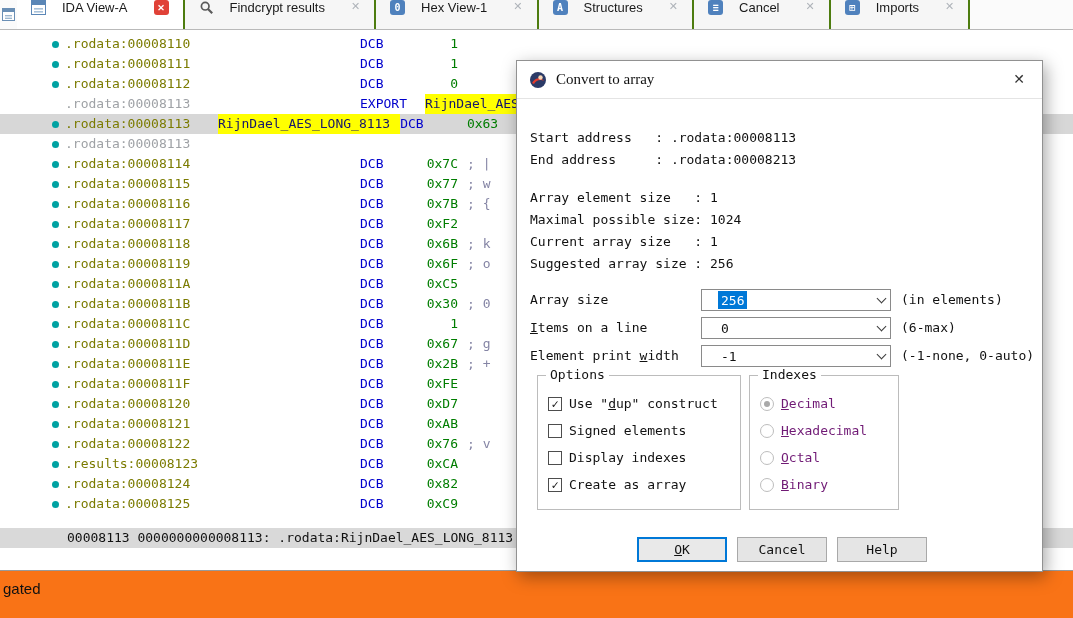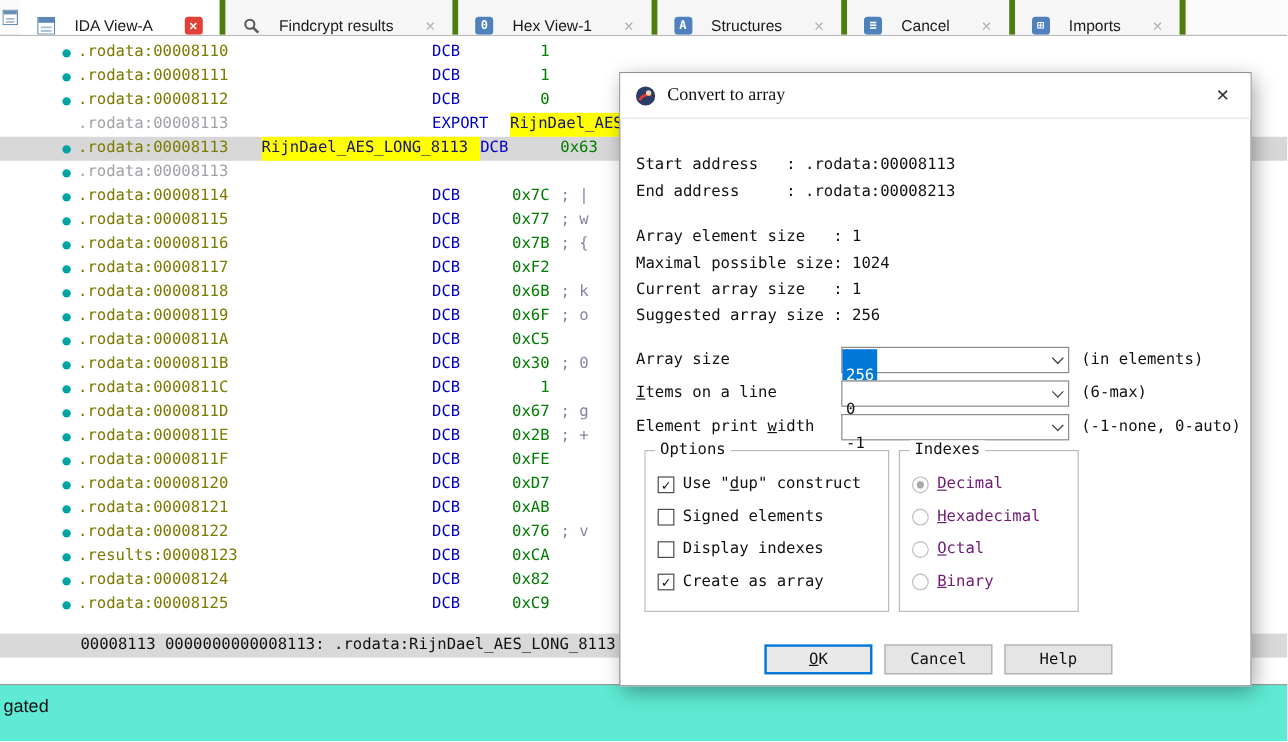--- a/index.html
+++ b/index.html
@@ -5,21 +5,21 @@
   *{margin:0;padding:0;box-sizing:border-box}
   html,body{background:#fff}
   .screen{position:relative;width:1073px;height:618px;background:#fff;overflow:hidden;
           font-family:"Liberation Sans",sans-serif;color:#111}
 
   
   .tabbar{position:absolute;top:0;left:0;right:0;height:30px;background:#fbfbfb;
           border-bottom:1px solid #b9b9b9;display:flex;align-items:center}
   .win-icon{width:17px;height:30px;display:flex;align-items:center;justify-content:center;flex:0 0 17px}
   .tabs{display:flex;height:100%;flex:1;overflow:hidden}
-  .tab{display:flex;align-items:flex-end;padding:0 14px;border-right:5px solid #4d7c0f;
+  .tab{display:flex;align-items:flex-start;padding:0 14px;border-right:2px solid #4d7c0f;
        font-size:13px;color:#1a1a1a;background:#f6f6f6;cursor:default;white-space:nowrap}
   .tab.active{background:#fff}
   .tab .icon{margin-right:16px;display:flex;align-items:center}
   .icon-blue{width:15px;height:15px;background:#4f81bd;color:#fff;border-radius:3px;
              font-size:10px;font-weight:bold;display:flex;align-items:center;justify-content:center;
              font-family:"DejaVu Sans Mono",monospace}
   .close-gray{color:#aeb3b9;font-size:11px;margin-left:26px}
   .close-red{width:15px;height:15px;background:#e04137;border-radius:3px;color:#fff;font-size:9px;
              font-weight:bold;display:flex;align-items:center;justify-content:center;margin-left:26px}
 
@@ -36,40 +36,40 @@
   .name{flex:0 0 auto;min-width:142px}
   .yname{background:#ffff00;color:#16166b;padding-right:10px}
   .mnem{flex:0 0 65px;color:#0000cc}
   .op{flex:0 0 auto;min-width:33px;text-align:right;color:#007d00}
   .op.opname{text-align:left;background:#ffff00;color:#16166b;min-width:0}
   .cmt{color:#8585a5;padding-left:9px}
   .disasm-status{position:absolute;top:498px;left:0;right:0;height:20px;line-height:20px;
                  background:#d9d9d9;color:#111;padding-left:67px;white-space:pre}
 
   
-  .bottombar{position:absolute;top:570px;left:0;right:0;height:48px;background:#5eead4;
+  .bottombar{position:absolute;top:570px;left:0;right:0;height:48px;background:#f97316;
              border-top:1px solid #999;font-size:15px;color:#111;padding:9px 0 0 3px}
 
   
   .dialog{position:absolute;left:516px;top:60px;width:527px;height:512px;background:#fff;
           border:1px solid #919191;box-shadow:3px 5px 16px rgba(0,0,0,.35);z-index:40;
           font-family:"DejaVu Sans Mono",monospace;font-size:13px;color:#111}
   .dlg-title{position:absolute;top:0;left:0;right:0;height:38px;display:flex;align-items:center;
              padding:0 12px;border-bottom:1px solid #e4e4e4;
              font-family:Liberation Serif, serif;font-size:15px;background:#fff}
   .dlg-icon{margin-right:9px;display:flex}
   .dlg-close{margin-left:auto;font-size:14px;color:#333;width:22px;text-align:center}
   .info1{position:absolute;left:13px;top:66px;white-space:pre}
   .info2{position:absolute;left:13px;top:126px;white-space:pre}
   .info-line{height:22px;line-height:22px}
   .fields{position:absolute;left:0;top:228px;right:0}
   .frow{position:relative;height:28px}
   .f-label{position:absolute;left:13px;top:3px}
   .combo{position:absolute;left:184px;top:0;width:190px;height:22px;border:1px solid #8a8a8a;background:#fff}
-  .combo-val{position:absolute;left:0;top:1px;bottom:1px;padding:14px 3px;line-height:17px}
+  .combo-val{position:absolute;left:16px;top:1px;bottom:1px;padding:1px 3px;line-height:17px}
   .combo-val.sel{background:#0078d7;color:#fff}
   .combo-arrow{position:absolute;right:0;top:0;width:17px;height:100%}
   .combo-arrow::after{content:'';display:block;width:6px;height:6px;border-right:1.5px solid #3c3c3c;
                       border-bottom:1.5px solid #3c3c3c;transform:rotate(45deg);margin:5px auto 0}
   .f-hint{position:absolute;left:384px;top:3px}
   .group{position:absolute;top:314px;height:135px;border:1px solid #bcbcbc}
   .group.options{left:20px;width:204px}
   .group.indexes{left:232px;width:150px}
   .group-title{position:absolute;top:-9px;left:8px;background:#fff;padding:0 4px}
   .rows{padding-top:14px}

